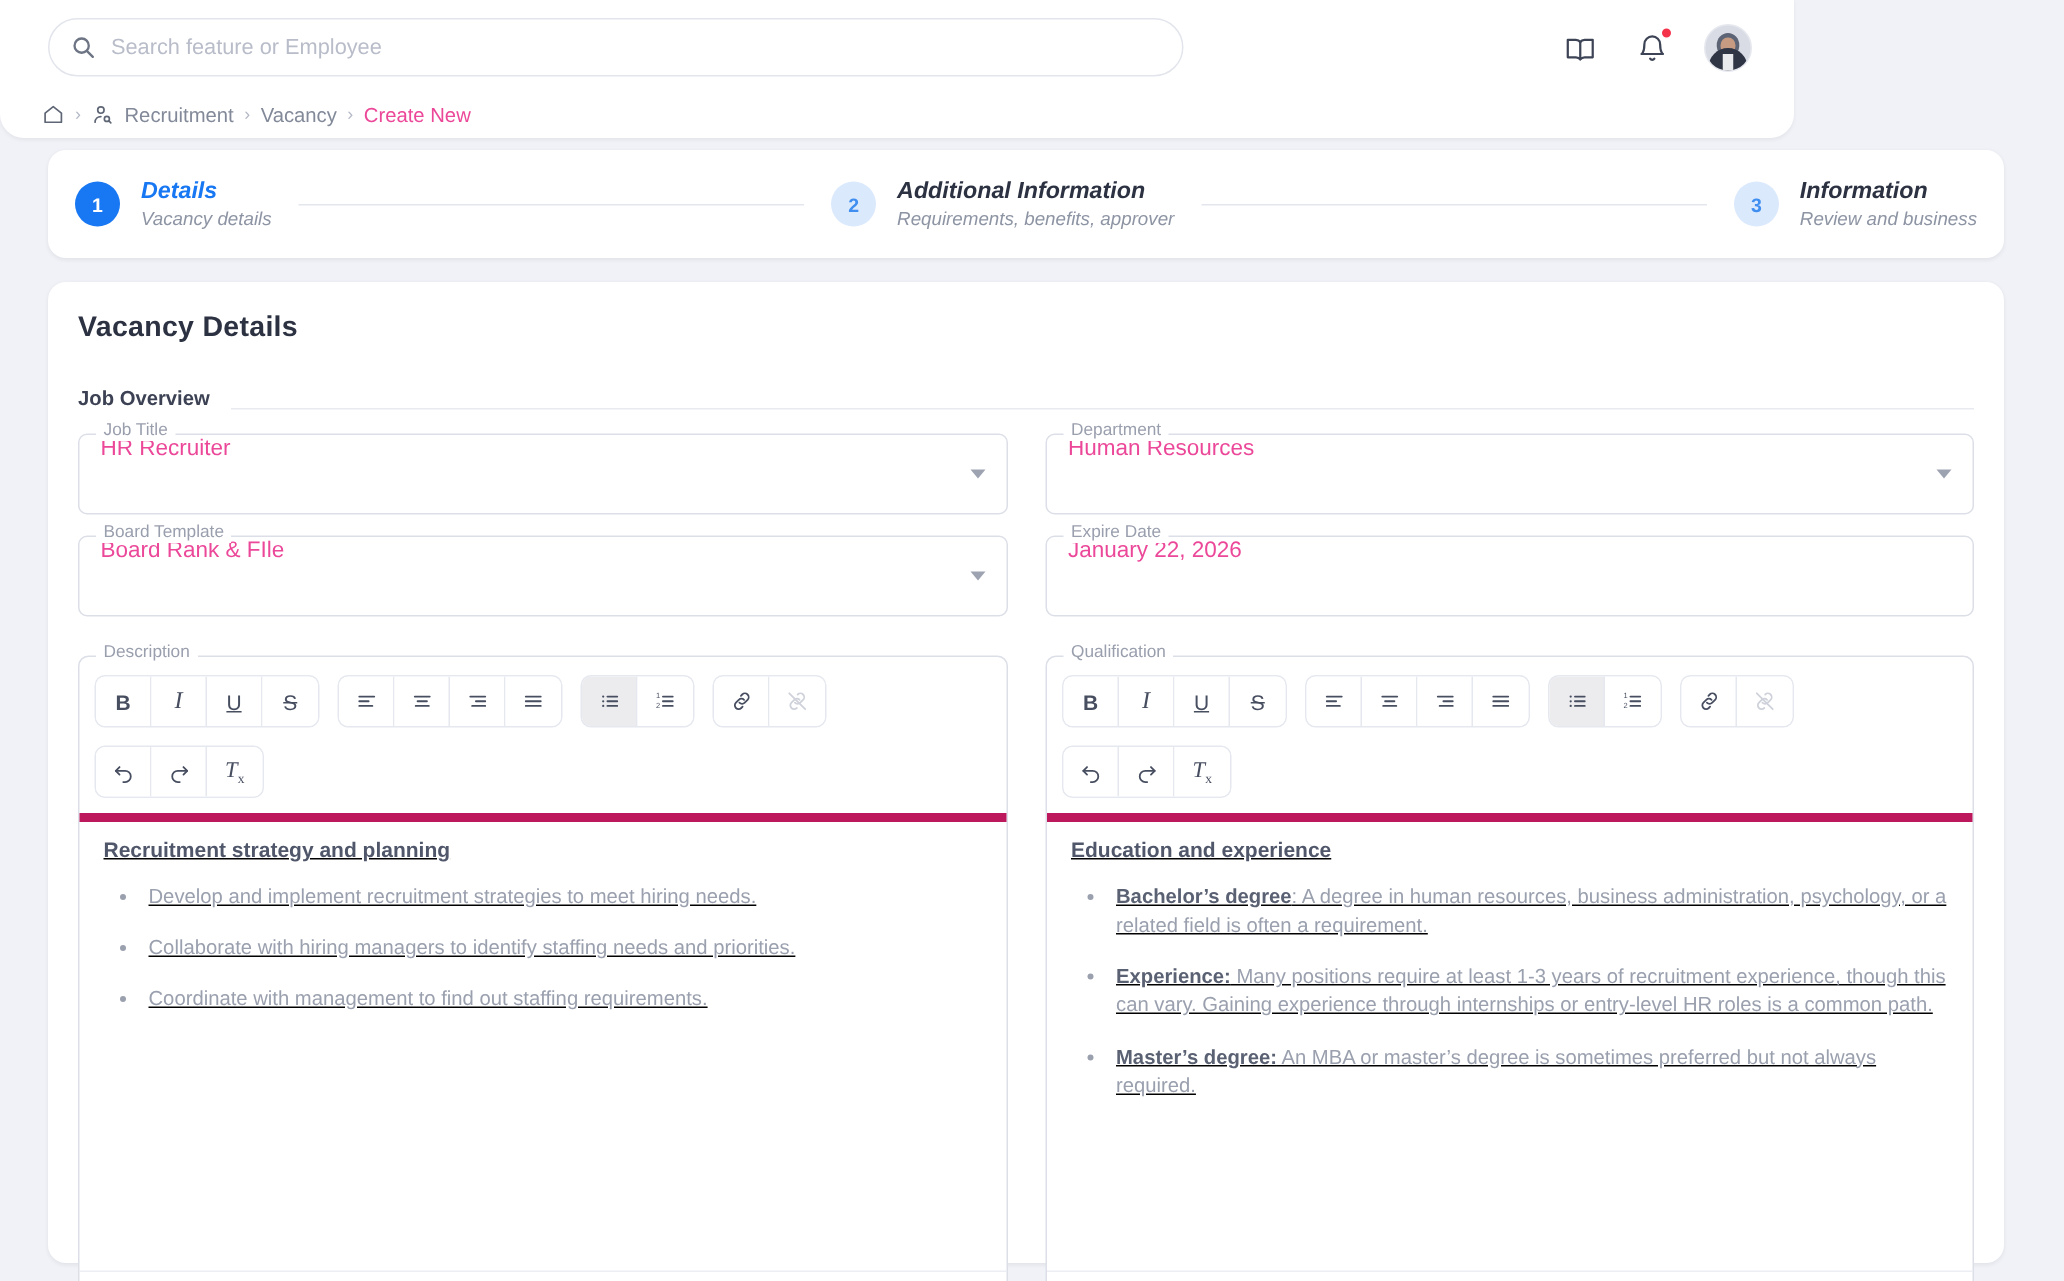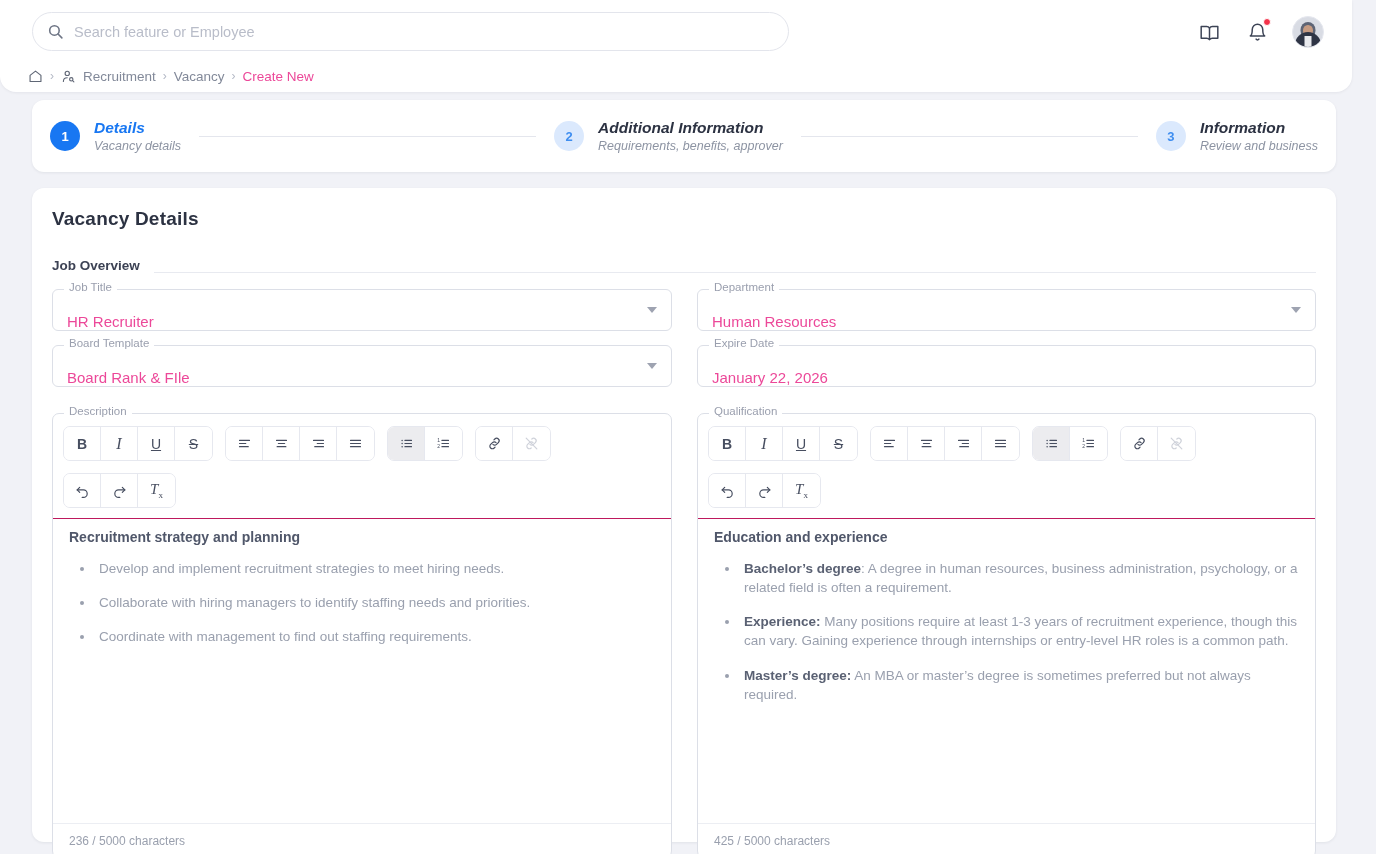--- a/index.html
+++ b/index.html
@@ -6,21 +6,21 @@
   html, body {
     width: 1376px; height: 854px;
     background: #f1f2f7;
     font-family: "Liberation Sans", sans-serif;
     overflow: hidden;
   }
   .page { position: relative; width: 1376px; height: 854px; }
 
   
   .topbar {
-    position: absolute; left: 0; top: 0; width: 1352px; height: 92px;
+    position: absolute; left: 0; top: 0; width: 1196px; height: 92px;
     background: #ffffff;
     border-radius: 0 0 16px 16px;
     box-shadow: 0 1px 3px rgba(16,24,40,.06);
   }
   .search-wrap {
     position: absolute; left: 32px; top: 12px; width: 757px; height: 39px;
     border: 1px solid #e3e5ec; border-radius: 20px; background: #fff;
     display: flex; align-items: center; padding: 0 14px; gap: 10px;
   }
   .search-input {
@@ -97,22 +97,22 @@
   .section-head {
     display: flex; align-items: flex-end; gap: 14px;
     margin-top: 28px; margin-bottom: 16px;
   }
   .section-label { font-size: 13.5px; font-weight: bold; color: #3c4254; white-space: nowrap; }
   .section-rule { flex: 1; height: 1px; background: #e8eaf0; }
 
   
   .grid2 { display: grid; grid-template-columns: 620px 1fr; column-gap: 25px; row-gap: 14px; }
   .field {
-    position: relative; height: 42px; border: 1px solid #dcdfe7; border-radius: 6px;
-    display: flex; align-items: flex-end; padding: 0 14px; background: #fff; cursor: pointer;
+    position: relative; height: 54px; border: 1px solid #dcdfe7; border-radius: 6px;
+    display: flex; align-items: flex-start; padding: 0 14px; background: #fff; cursor: pointer;
   }
   .field .flabel {
     position: absolute; left: 11px; top: -8px; padding: 0 5px; background: #fff;
     font-size: 11.5px; color: #9a9fae; line-height: 1;
   }
   .field .fval { font-size: 15px; color: #ec4899; }
   .caret {
     position: absolute; right: 14px; top: 50%; transform: translateY(-50%);
     width: 0; height: 0; border-left: 5.5px solid transparent;
     border-right: 5.5px solid transparent; border-top: 6px solid #9ea3b1;
@@ -143,21 +143,22 @@
   .tbtn.off { color: #cfd2da; cursor: default; }
   .tbtn b { font-weight: bold; font-size: 14px; }
   .tbtn i { font-style: italic; font-family: "Liberation Serif", serif; font-size: 16px; }
   .tbtn u { text-decoration: underline; font-size: 14px; }
   .tbtn s { text-decoration: line-through; font-size: 14px; }
   .tbtn .tx { font-family: "Liberation Serif", serif; font-style: italic; font-size: 15px; }
   .tbtn .tx sub { font-style: normal; font-size: 9px; }
 
   .doc {
     flex: 1; padding: 10px 16px 0 16px; overflow: hidden;
-    border-top: 1px solid #be185d;
+    border-top: 6px solid #be185d;
+    text-decoration: underline;
   }
   .doc h4 { font-size: 14px; font-weight: bold; color: #50576a; margin-bottom: 14px; }
   .doc ul { margin: 0 0 0 26px; }
   .doc li {
     font-size: 13.5px; color: #9aa0ae; line-height: 1.42; margin-bottom: 15px;
     padding-left: 4px;
   }
   .doc li::marker { color: #9aa0ae; }
   .doc li strong { color: #5a6173; font-weight: bold; }
   .counter {

